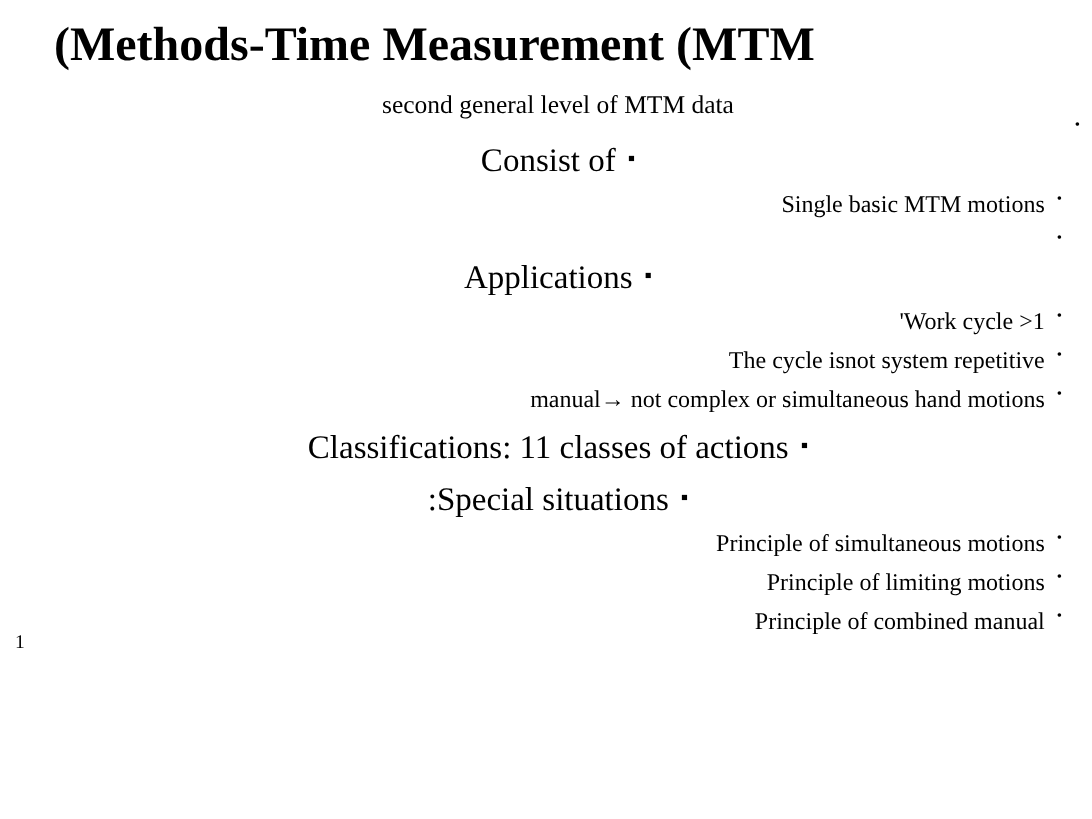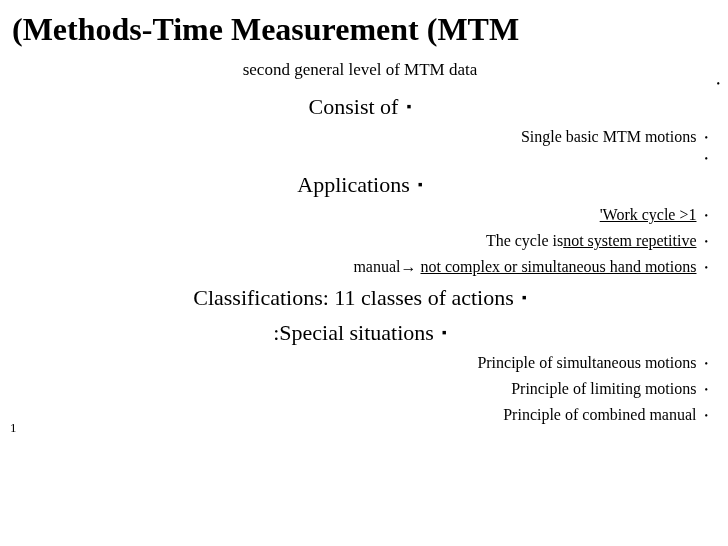--- a/index.html
+++ b/index.html
@@ -14,21 +14,21 @@
       background: #ffffff;
       font-family: "Times New Roman", Times, serif;
       color: #000000;
       overflow: hidden;
       position: relative;
     }
 
     .slide {
       width: 728px;
       height: 444px;
-      padding: 10px 20px 20px 12px;
+      padding: 10px 20px 20px 36px;
       position: relative;
     }
 
     .title {
       font-size: 32px;
       font-weight: bold;
       text-align: left;
       margin-bottom: 10px;
       line-height: 1.2;
     }
@@ -58,42 +58,40 @@
     }
 
     .bullet-level1 .bullet-marker {
       margin-left: 8px;
       font-size: 14px;
     }
 
     .bullet-level2 {
       display: flex;
       justify-content: flex-end;
-      align-items: center;
       margin-bottom: 2px;
       font-size: 16px;
       line-height: 1.5;
     }
 
     .bullet-level2 .text {
       text-align: right;
     }
 
     .bullet-level2 .bullet-marker {
       margin-left: 8px;
       font-size: 10px;
     }
 
     .large-text {
       font-size: 22px;
       font-weight: normal;
     }
 
     .underline {
-      text-decoration: underline;
     }
 
     .intro-bullet {
       position: absolute;
       right: 8px;
       top: 78px;
       font-size: 10px;
     }
 
     .page-number {

